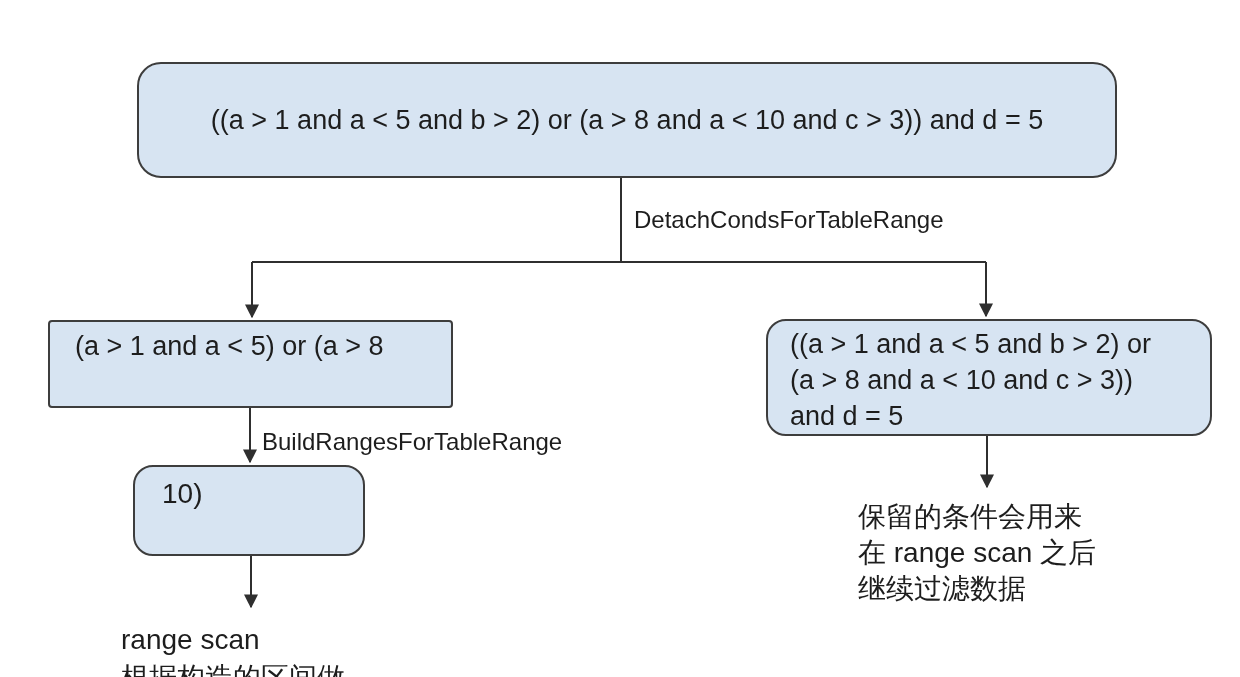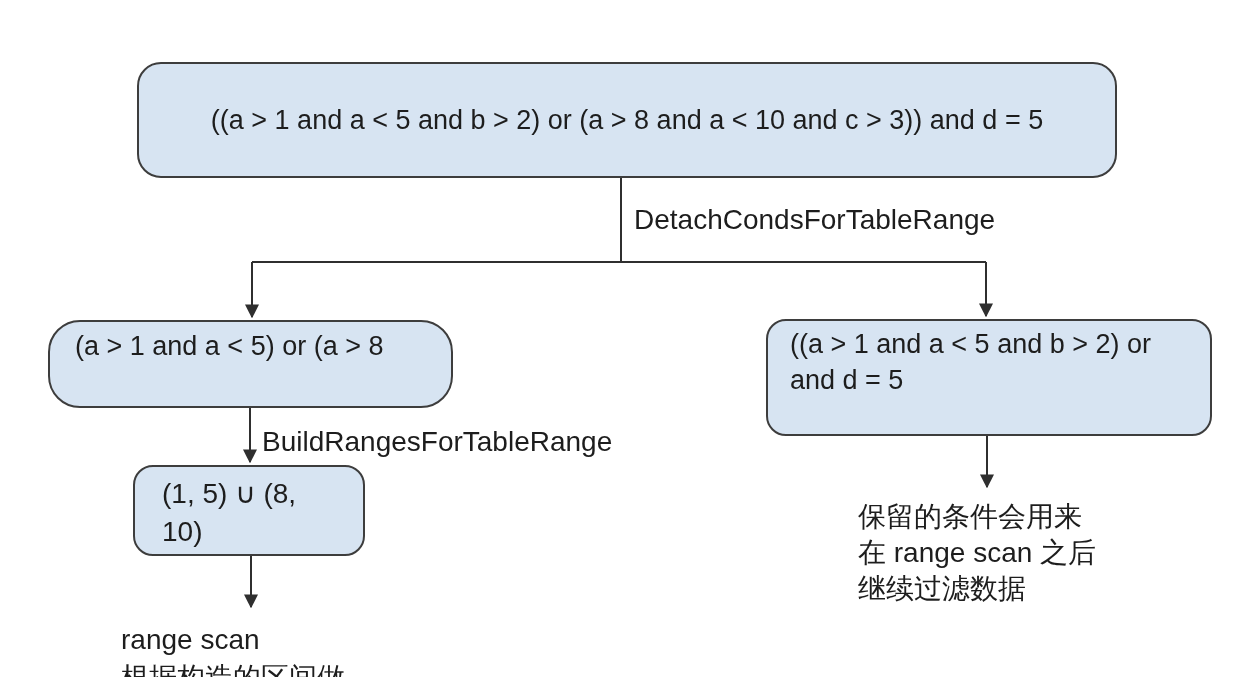--- a/index.html
+++ b/index.html
@@ -52,40 +52,40 @@
     width: 980px; height: 116px;
     border-radius: 24px;
     display: flex;
     align-items: center;
     justify-content: center;
     text-align: center;
   }
   .node-range-conds {
     left: 48px; top: 288px;
     width: 405px; height: 88px;
-    border-radius: 32px;
+    border-radius: 4px;
     padding: 6px 18px 16px 25px;
   }
   .node-remained-conds {
     left: 766px; top: 287px;
     width: 446px; height: 117px;
     border-radius: 20px;
     padding: 5px 16px 0 22px;
   }
   .node-ranges {
     left: 133px; top: 433px;
     width: 232px; height: 91px;
     border-radius: 20px;
     padding: 8px 14px 0 27px;
     font-size: 28px;
     line-height: 38px;
   }
   .edge-label {
     position: absolute;
-    font-size: 28px;
+    font-size: 24px;
     line-height: 32px;
     white-space: nowrap;
     color: var(--text);
   }
   .edge-label-detach { left: 634px; top: 172px; }
   .edge-label-build  { left: 262px; top: 394px; }
   .annotation {
     position: absolute;
     font-size: 28px;
     color: var(--text);
@@ -117,25 +117,25 @@
   <div class="node node-root">
     <div>((a &gt; 1 and a &lt; 5 and b &gt; 2) or (a &gt; 8 and a &lt; 10 and c &gt; 3)) and d = 5</div>
   </div>
 
   <div class="node node-range-conds">
     <div>(a &gt; 1 and a &lt; 5) or (a &gt; 8</div>
   </div>
 
   <div class="node node-remained-conds">
     <div>((a &gt; 1 and a &lt; 5 and b &gt; 2) or</div>
+    <div>(a &gt; 8 and a &lt; 10 and c &gt; 3))</div>
     <div>and d = 5</div>
   </div>
 
   <div class="node node-ranges">
-    <div>(1, 5) ∪ (8,</div>
     <div>10)</div>
   </div>
 
   <div class="edge-label edge-label-detach">DetachCondsForTableRange</div>
 
   <div class="edge-label edge-label-build">BuildRangesForTableRange</div>
 
   <div class="annotation annotation-left">
     <div>range scan</div>
     <div>根据构造的区间做</div>

